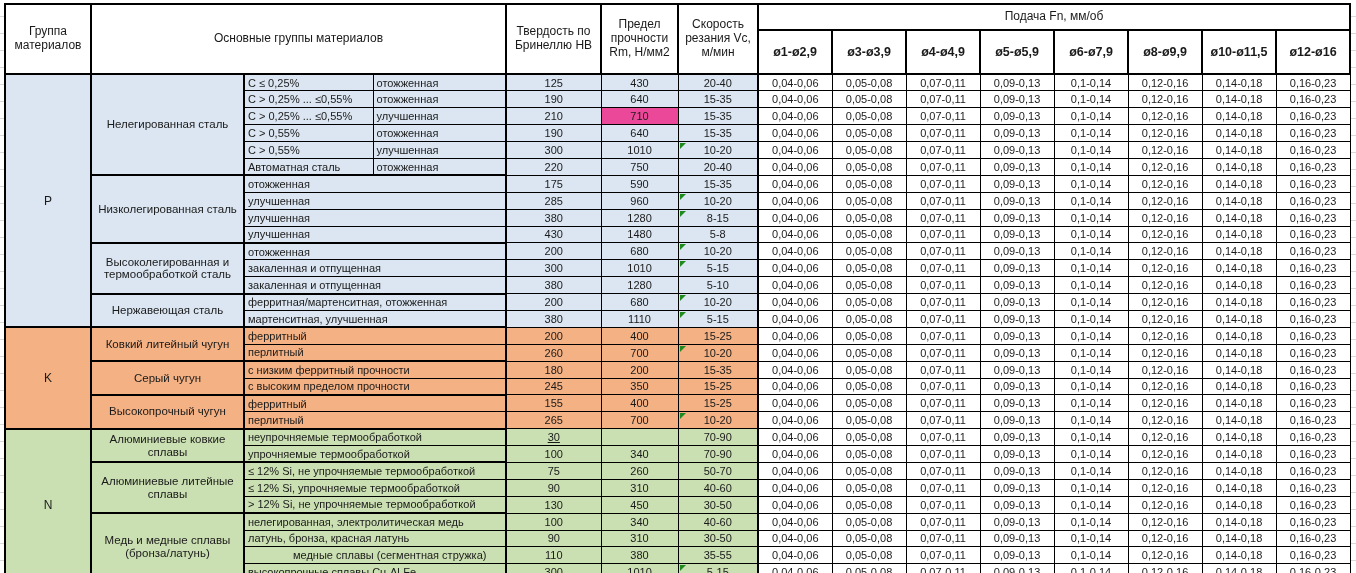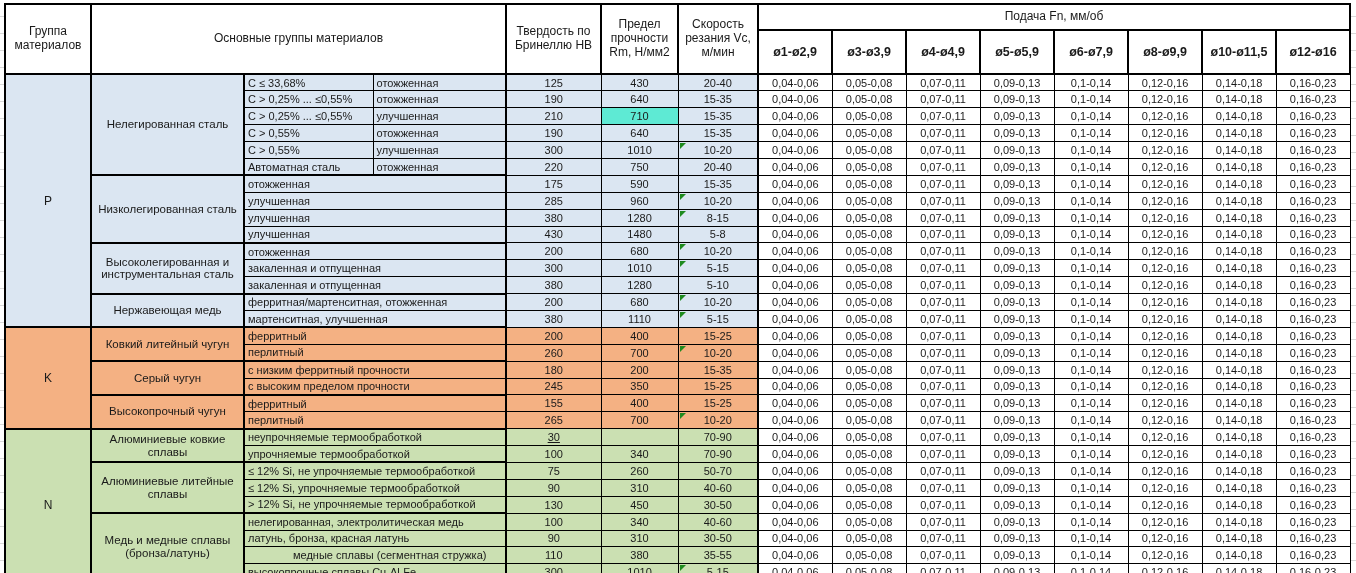--- a/index.html
+++ b/index.html
@@ -83,21 +83,21 @@
         <th>ø6-ø7,9</th>
         <th>ø8-ø9,9</th>
         <th>ø10-ø11,5</th>
         <th>ø12-ø16</th>
       </tr>
     </thead>
     <tbody id="table-body">
         <tr>
           <td class="group-code" rowspan="15" style="background: rgb(219, 230, 242);">P</td>
           <td class="subgroup-name" rowspan="6" style="background: rgb(219, 230, 242);">Нелегированная сталь</td>
-          <td class="cond" style="background: rgb(219, 230, 242);">C ≤ 33,68%</td>
+          <td class="cond" style="background: rgb(219, 230, 242);">C ≤ 0,25%</td>
           <td class="cond" style="background: rgb(219, 230, 242);">отожженная</td>
           <td class="num col-hb" style="background: rgb(219, 230, 242);">125</td>
           <td class="num" style="background: rgb(219, 230, 242);">430</td>
           <td class="num vc" style="background: rgb(219, 230, 242);">20-40</td>
           <td class="feed num feed-first">0,04-0,06</td>
           <td class="feed num">0,05-0,08</td>
           <td class="feed num">0,07-0,11</td>
           <td class="feed num">0,09-0,13</td>
           <td class="feed num">0,1-0,14</td>
           <td class="feed num">0,12-0,16</td>
@@ -116,21 +116,21 @@
           <td class="feed num">0,09-0,13</td>
           <td class="feed num">0,1-0,14</td>
           <td class="feed num">0,12-0,16</td>
           <td class="feed num">0,14-0,18</td>
           <td class="feed num">0,16-0,23</td>
         </tr>
         <tr>
           <td class="cond" style="background: rgb(219, 230, 242);">C &gt; 0,25% ... ≤0,55%</td>
           <td class="cond" style="background: rgb(219, 230, 242);">улучшенная</td>
           <td class="num col-hb" style="background: rgb(219, 230, 242);">210</td>
-          <td class="num" style="background: #5eead4;">710</td>
+          <td class="num" style="background: #ec4899;">710</td>
           <td class="num vc" style="background: rgb(219, 230, 242);">15-35</td>
           <td class="feed num feed-first">0,04-0,06</td>
           <td class="feed num">0,05-0,08</td>
           <td class="feed num">0,07-0,11</td>
           <td class="feed num">0,09-0,13</td>
           <td class="feed num">0,1-0,14</td>
           <td class="feed num">0,12-0,16</td>
           <td class="feed num">0,14-0,18</td>
           <td class="feed num">0,16-0,23</td>
         </tr>
@@ -230,21 +230,21 @@
           <td class="feed num feed-first">0,04-0,06</td>
           <td class="feed num">0,05-0,08</td>
           <td class="feed num">0,07-0,11</td>
           <td class="feed num">0,09-0,13</td>
           <td class="feed num">0,1-0,14</td>
           <td class="feed num">0,12-0,16</td>
           <td class="feed num">0,14-0,18</td>
           <td class="feed num">0,16-0,23</td>
         </tr>
         <tr>
-          <td class="subgroup-name" rowspan="3" style="background: rgb(219, 230, 242);">Высоколегированная и инструментальная сталь</td>
+          <td class="subgroup-name" rowspan="3" style="background: rgb(219, 230, 242);">Высоколегированная и термообработкой сталь</td>
           <td class="cond" colspan="2" style="background: rgb(219, 230, 242);">отожженная</td>
           <td class="num col-hb" style="background: rgb(219, 230, 242);">200</td>
           <td class="num" style="background: rgb(219, 230, 242);">680</td>
           <td class="num vc" style="background: rgb(219, 230, 242);">10-20<span class="flag" style="border-top-color: rgb(31, 139, 31);"></span></td>
           <td class="feed num feed-first">0,04-0,06</td>
           <td class="feed num">0,05-0,08</td>
           <td class="feed num">0,07-0,11</td>
           <td class="feed num">0,09-0,13</td>
           <td class="feed num">0,1-0,14</td>
           <td class="feed num">0,12-0,16</td>
@@ -273,21 +273,21 @@
           <td class="feed num feed-first">0,04-0,06</td>
           <td class="feed num">0,05-0,08</td>
           <td class="feed num">0,07-0,11</td>
           <td class="feed num">0,09-0,13</td>
           <td class="feed num">0,1-0,14</td>
           <td class="feed num">0,12-0,16</td>
           <td class="feed num">0,14-0,18</td>
           <td class="feed num">0,16-0,23</td>
         </tr>
         <tr>
-          <td class="subgroup-name" rowspan="2" style="background: rgb(219, 230, 242);">Нержавеющая медь</td>
+          <td class="subgroup-name" rowspan="2" style="background: rgb(219, 230, 242);">Нержавеющая сталь</td>
           <td class="cond" colspan="2" style="background: rgb(219, 230, 242);">ферритная/мартенситная, отожженная</td>
           <td class="num col-hb" style="background: rgb(219, 230, 242);">200</td>
           <td class="num" style="background: rgb(219, 230, 242);">680</td>
           <td class="num vc" style="background: rgb(219, 230, 242);">10-20<span class="flag" style="border-top-color: rgb(31, 139, 31);"></span></td>
           <td class="feed num feed-first">0,04-0,06</td>
           <td class="feed num">0,05-0,08</td>
           <td class="feed num">0,07-0,11</td>
           <td class="feed num">0,09-0,13</td>
           <td class="feed num">0,1-0,14</td>
           <td class="feed num">0,12-0,16</td>

